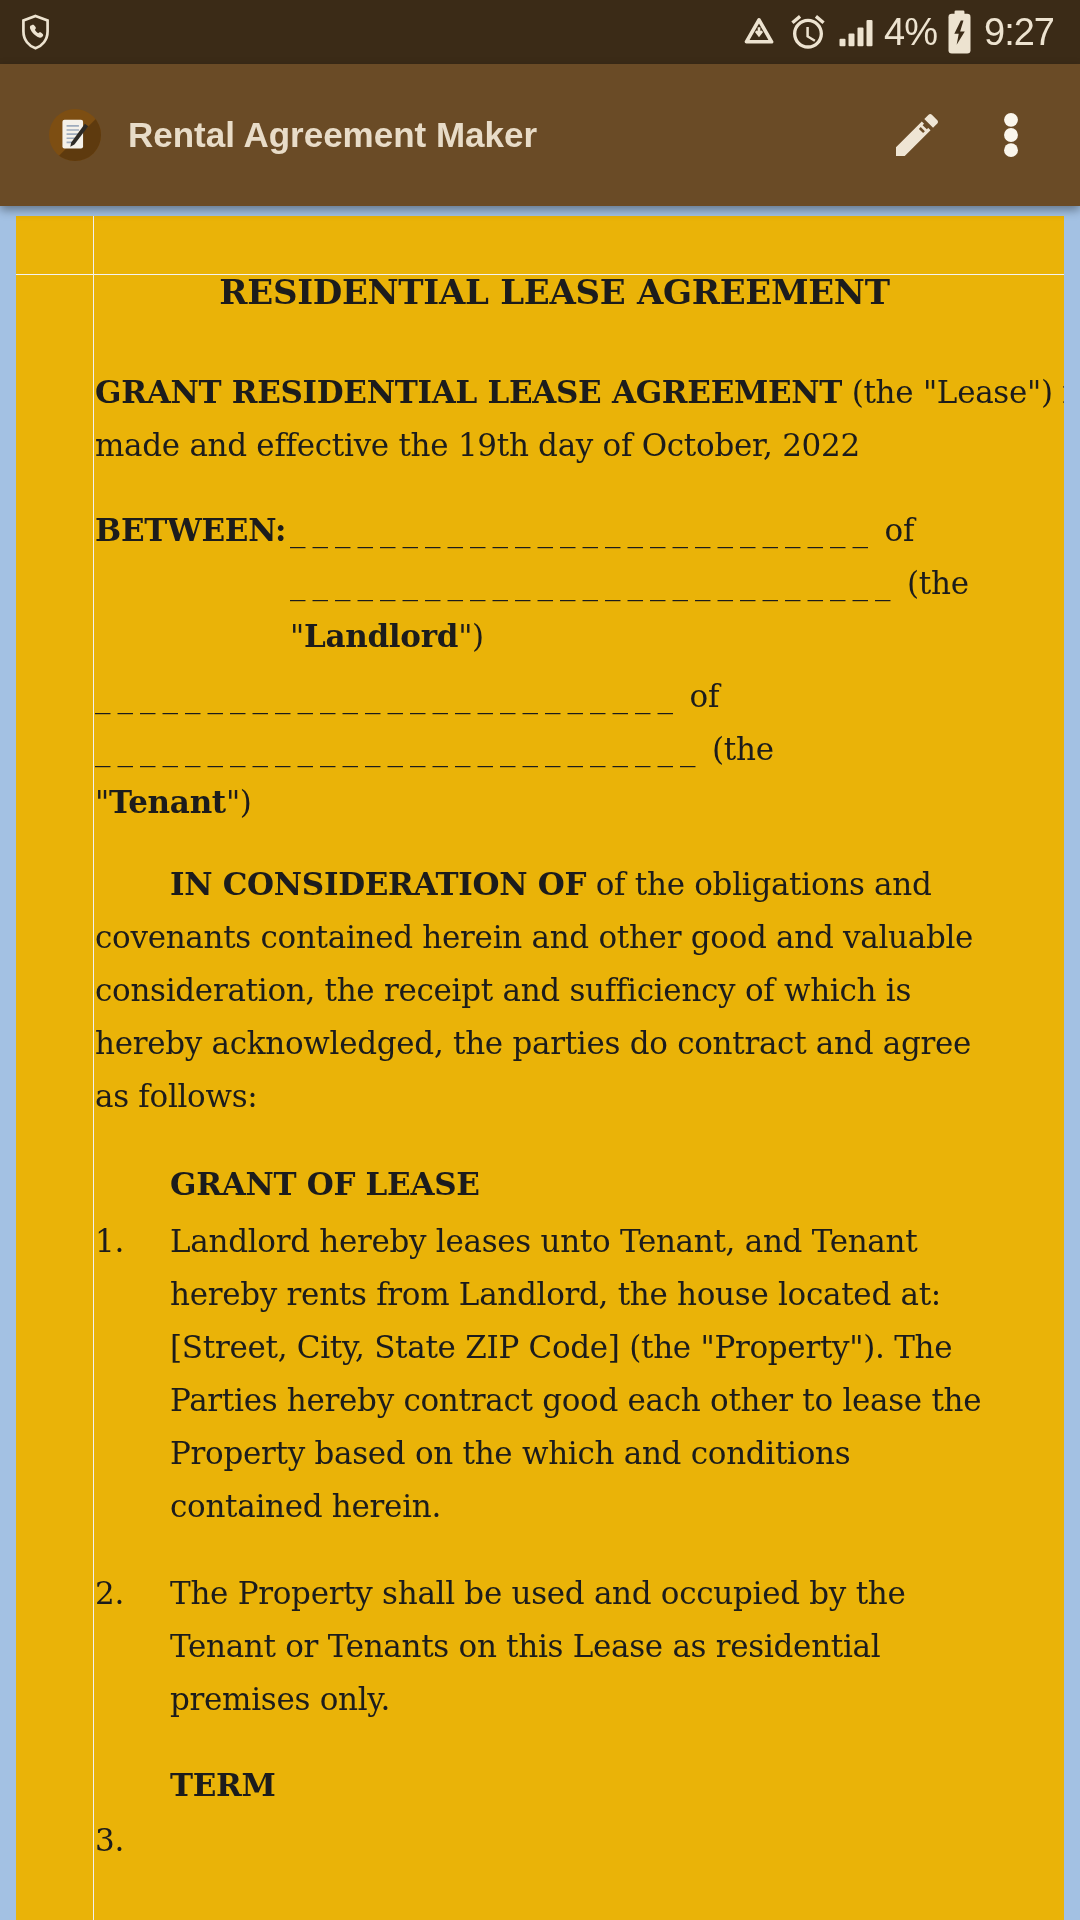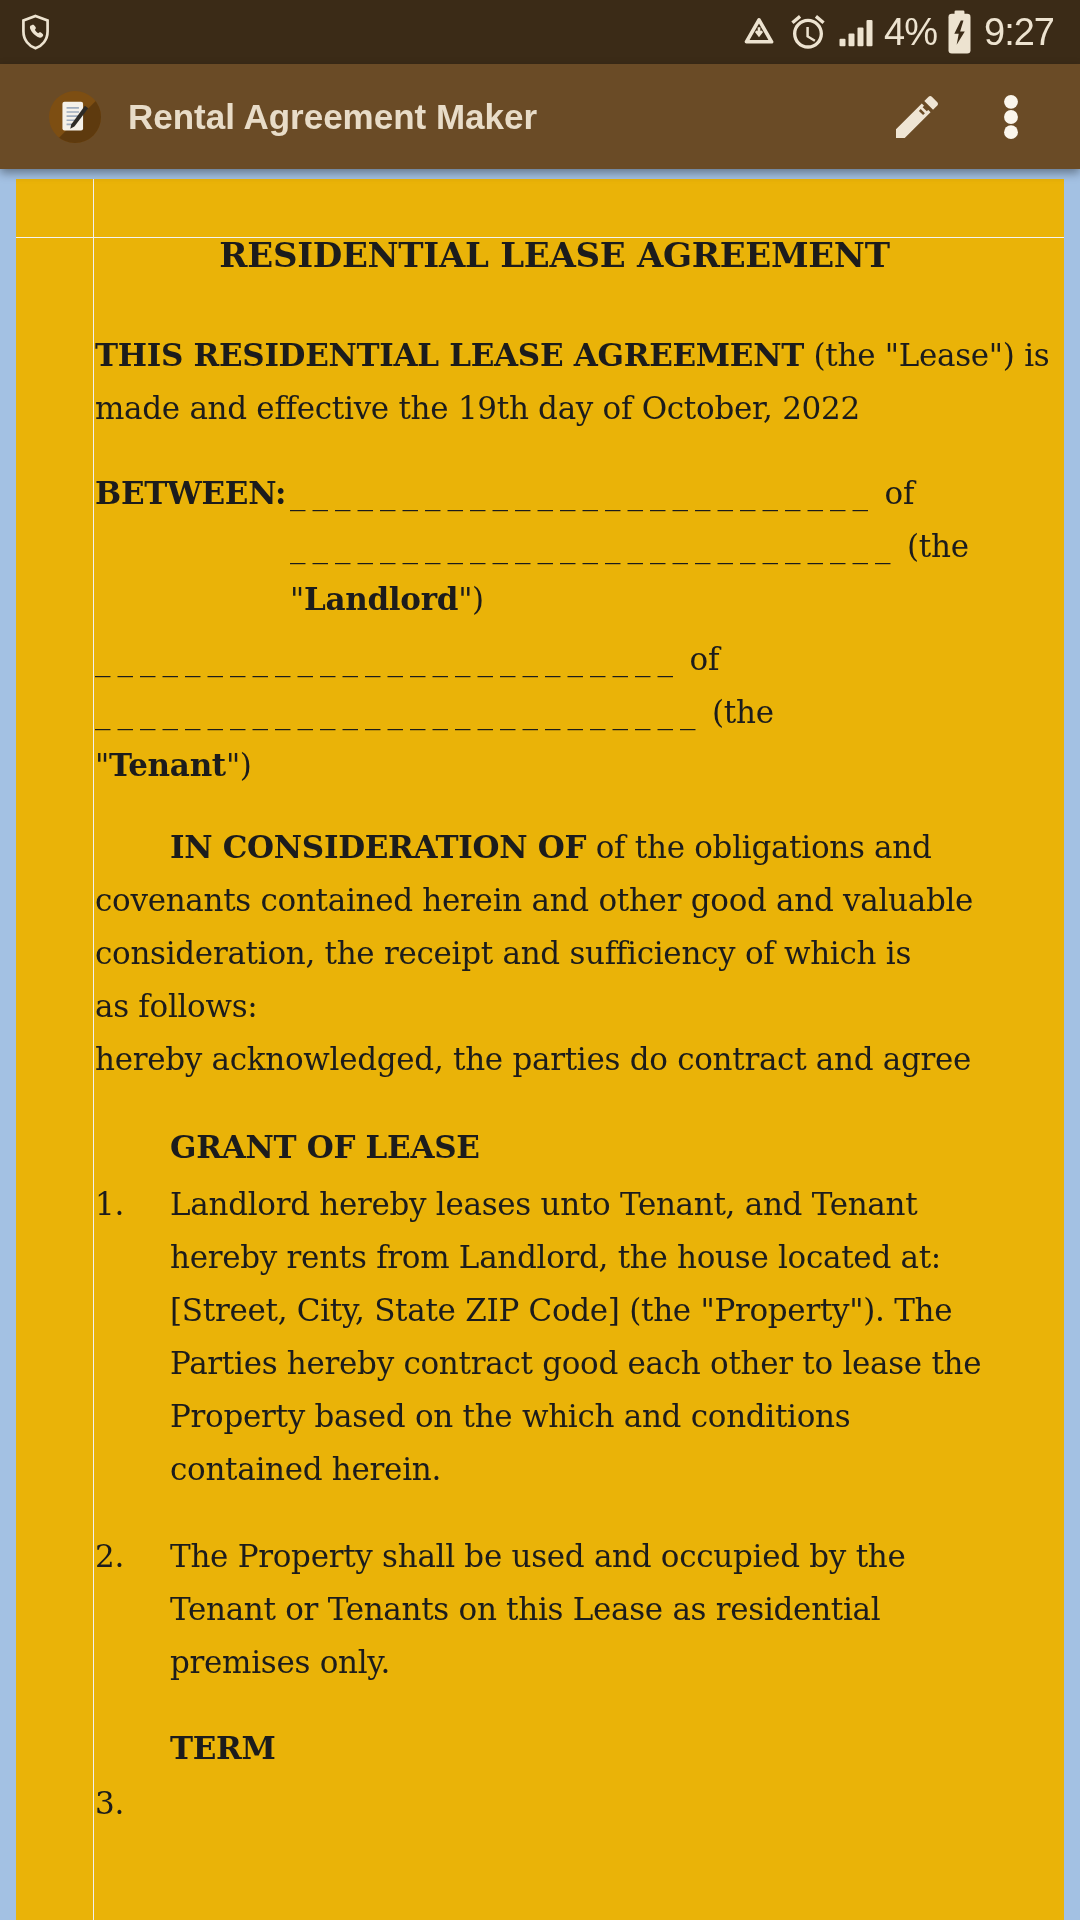--- a/index.html
+++ b/index.html
@@ -8,21 +8,21 @@
   .screen { width:1080px; height:1920px; display:flex; flex-direction:column; background:#A3C1E3; overflow:hidden; position:relative; }
 
   
   .status-bar { height:64px; background:#3B2B17; display:flex; align-items:center; padding:0 26px 0 20px; color:#EDE3D0; flex:0 0 auto; }
   .sb-right { margin-left:auto; display:flex; align-items:center; gap:10px; }
   .sb-text { font-size:38px; letter-spacing:-1px; color:#EDE3D0; }
   .sb-time { margin-left:2px; }
   svg { display:block; }
 
   
-  .app-bar { height:105px; background:#6A4B26; display:flex; align-items:center; padding:0 38px 0 49px; box-shadow:0 4px 9px rgba(0,0,0,.38); position:relative; z-index:2; flex:0 0 auto; }
+  .app-bar { height:142px; background:#6A4B26; display:flex; align-items:center; padding:0 38px 0 49px; box-shadow:0 4px 9px rgba(0,0,0,.38); position:relative; z-index:2; flex:0 0 auto; }
   .app-icon { width:52px; height:52px; border-radius:50%; background:#7D4E12; position:relative; overflow:hidden; flex:0 0 auto; }
   .app-icon-shadow { position:absolute; left:16px; top:22px; width:64px; height:64px; background:#5E3A0E; transform:rotate(45deg); }
   .app-icon svg { position:absolute; left:10px; top:8px; }
   .app-title { color:#E8DCC8; font-size:35px; font-weight:bold; margin-left:27px; flex:1 1 auto; white-space:nowrap; }
   .icon-btn { background:none; border:none; display:flex; align-items:center; justify-content:center; cursor:pointer; }
   .btn-edit { width:70px; height:90px; }
   .btn-menu { width:62px; height:90px; margin-left:28px; }
 
   
   .viewer { flex:1 1 auto; padding:10px 16px 0 16px; overflow:hidden; }
@@ -125,21 +125,21 @@
   </div>
 
   <div class="viewer">
     <div class="page">
       <div class="vline"></div>
       <div class="hline"></div>
 
       <div class="doc-title">RESIDENTIAL LEASE AGREEMENT</div>
 
       <div class="p-intro">
-          <div class="line"><span class="b">THIS RESIDENTIAL LEASE AGREEMENT</span><span> (the "Lease") is</span></div>
+          <div class="line"><span class="b">GRANT RESIDENTIAL LEASE AGREEMENT</span><span> (the "Lease") is</span></div>
           <div class="line"><span>made and effective the 19th day of October, 2022</span></div>
         </div>
 
       <div class="party first">
         <div class="party-label">BETWEEN:</div>
         <div>
             <div class="line"><span class="blank">__________________________</span><span> of</span></div>
             <div class="line"><span class="blank">___________________________</span><span> (the</span></div>
             <div class="line"><span>"</span><span class="b">Landlord</span><span>")</span></div>
           </div>
@@ -150,22 +150,22 @@
             <div class="line"><span class="blank">__________________________</span><span> of</span></div>
             <div class="line"><span class="blank">___________________________</span><span> (the</span></div>
             <div class="line"><span>"</span><span class="b">Tenant</span><span>")</span></div>
           </div>
       </div>
 
       <div class="p-consider">
           <div class="line"><span class="b">IN CONSIDERATION OF</span><span> of the obligations and</span></div>
           <div class="line"><span>covenants contained herein and other good and valuable</span></div>
           <div class="line"><span>consideration, the receipt and sufficiency of which is</span></div>
+          <div class="line"><span>hereby acknowledged, the parties do contract and agree</span></div>
           <div class="line"><span>as follows:</span></div>
-          <div class="line"><span>hereby acknowledged, the parties do contract and agree</span></div>
         </div>
 
       <div class="h-section h-grant">GRANT OF LEASE</div>
 
       <div class="list-item li-1">
         <div class="li-num">1.</div>
         <div>
             <div class="line"><span>Landlord hereby leases unto Tenant, and Tenant</span></div>
             <div class="line"><span>hereby rents from Landlord, the house located at:</span></div>
             <div class="line"><span>[Street, City, State ZIP Code] (the "Property"). The</span></div>

